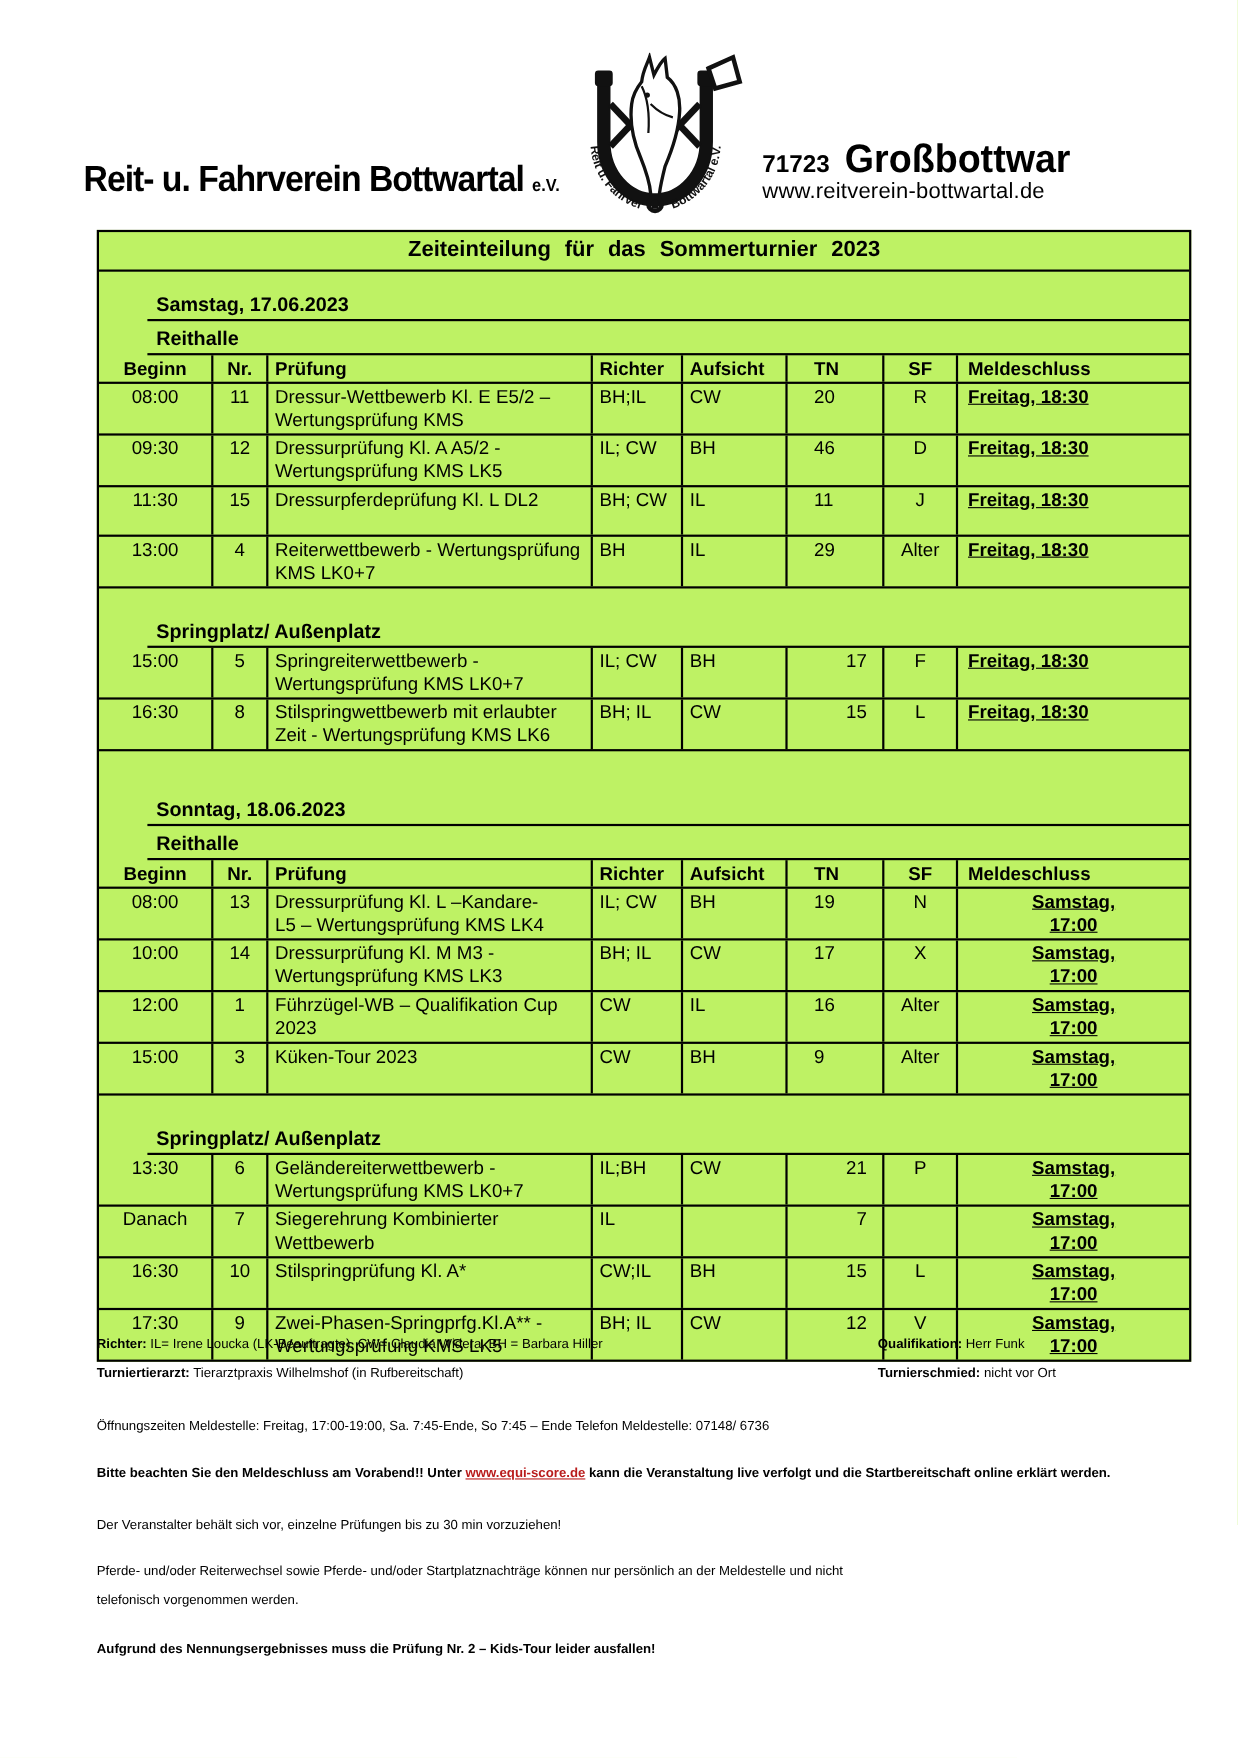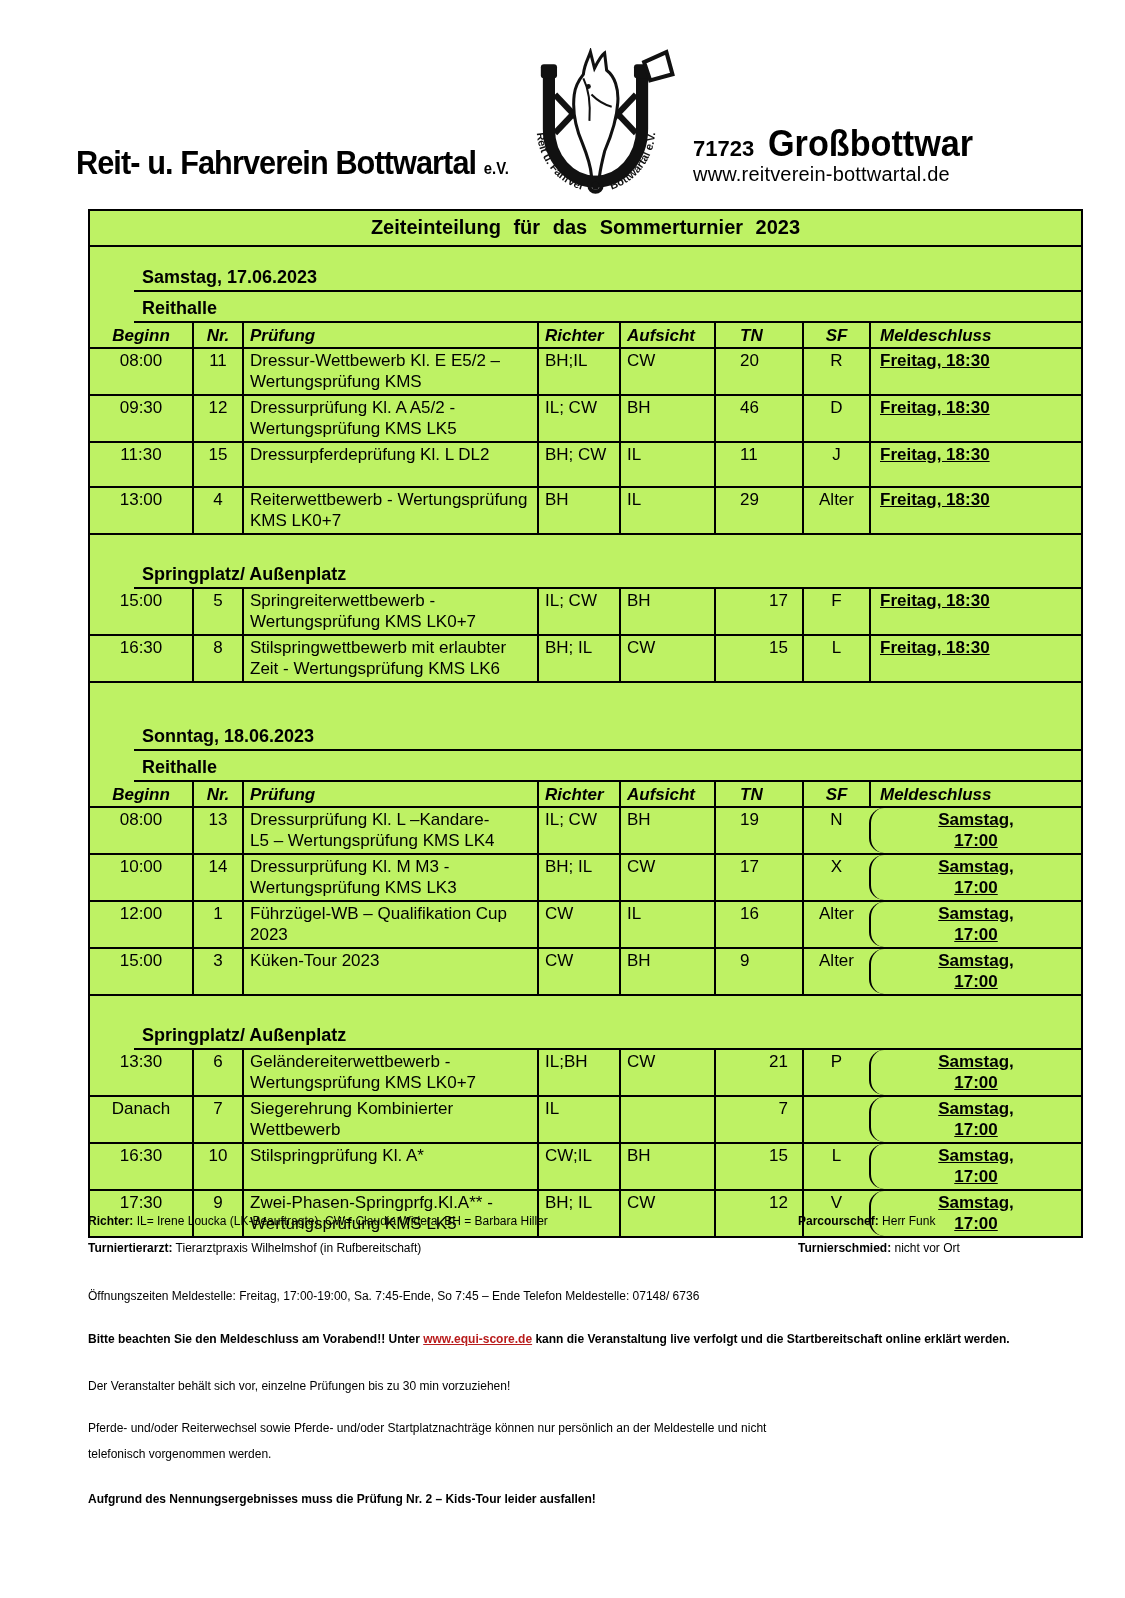--- a/index.html
+++ b/index.html
@@ -32,32 +32,32 @@
     text-align:center; font-weight:bold; font-size:20px;
     padding:5px 0 6px; border-bottom:2px solid #000; word-spacing:7px;
   }
   .lbl { font-weight:bold; font-size:18px; padding:2px 8px 2px; border-bottom:2px solid #000;margin-left:44px; }
   .day-lbl { padding-top:20px; }
   .venue-lbl { padding-top:6px; }
   .spacer { height:23px; }
   .srow { display:flex; align-items:stretch; border-bottom:2px solid #000; min-height:45px; }
   .srow.no-bb { border-bottom:none; }
   .hrow { min-height:23px; }
-  .hrow .cell { font-weight:bold; padding-top:2px; padding-bottom:1px;font-style:italic; }
+  .hrow .cell { font-weight:bold; padding-top:2px; padding-bottom:1px; }
   .cell { border-left:2px solid #000; padding:1px 6px 2px; font-size:17px; line-height:21px; }
   .c0 { width:102px; text-align:center; border-left:none; }
   .c1 { width:50px;  text-align:center; }
   .c2 { width:295px; white-space:pre-line; }
   .c3 { width:82px; }
   .c4 { width:95px; }
   .c5 { width:88px; padding-left:24px; }
   .c5.tn-r { text-align:right; padding-left:6px; padding-right:14px; }
   .c6 { width:67px; text-align:center; }
   .c7 { flex:1; padding-left:9px; }
-  .c7.m-c { text-align:center; padding-left:6px;border-radius:15px; }
+  .c7.m-c { text-align:center; padding-left:6px; }
   .mld { font-weight:bold; text-decoration:underline; }
 
   
   .footer { position:absolute; left:88px; top:1208px; width:952px; font-size:12px; }
   .officials { display:flex; line-height:27px; }
   .off-left { width:710px; }
   .off-right { flex:1; }
   .note { margin-top:21px; line-height:26px; }
   .note.bold { font-weight:bold; }
   .n0 { }
@@ -350,21 +350,21 @@
       </div>
   </div>
 
   <div class="footer">
     <div class="officials">
       <div class="off-left" id="off-left">
           <div class="off-line"><b>Richter:</b><span> IL= Irene Loucka (LK-Beauftragte), CW= Claudia Widera, BH = Barbara Hiller</span></div>
           <div class="off-line"><b>Turniertierarzt:</b><span> Tierarztpraxis Wilhelmshof (in Rufbereitschaft)</span></div>
         </div>
       <div class="off-right" id="off-right">
-          <div class="off-line"><b>Parcourschef:</b><span> Herr Funk</span></div>
+          <div class="off-line"><b>Qualifikation:</b><span> Herr Funk</span></div>
           <div class="off-line"><b>Turnierschmied:</b><span> nicht vor Ort</span></div>
         </div>
     </div>
     <div id="notes">
         <div class="note n0">Öffnungszeiten Meldestelle: Freitag, 17:00-19:00, Sa. 7:45-Ende, So 7:45 – Ende Telefon Meldestelle: 07148/ 6736</div>
         <div class="note n1 bold"><span>Bitte beachten Sie den Meldeschluss am Vorabend!! Unter </span><a class="link" href="#">www.equi-score.de</a><span> kann die Veranstaltung live verfolgt und die Startbereitschaft online erklärt werden.</span></div>
         <div class="note n2">Der Veranstalter behält sich vor, einzelne Prüfungen bis zu 30 min vorzuziehen!</div>
         <div class="note n3">Pferde- und/oder Reiterwechsel sowie Pferde- und/oder Startplatznachträge können nur persönlich an der Meldestelle und nicht telefonisch vorgenommen werden.</div>
         <div class="note n4 bold">Aufgrund des Nennungsergebnisses muss die Prüfung Nr. 2 – Kids-Tour leider ausfallen!</div>
       </div>

